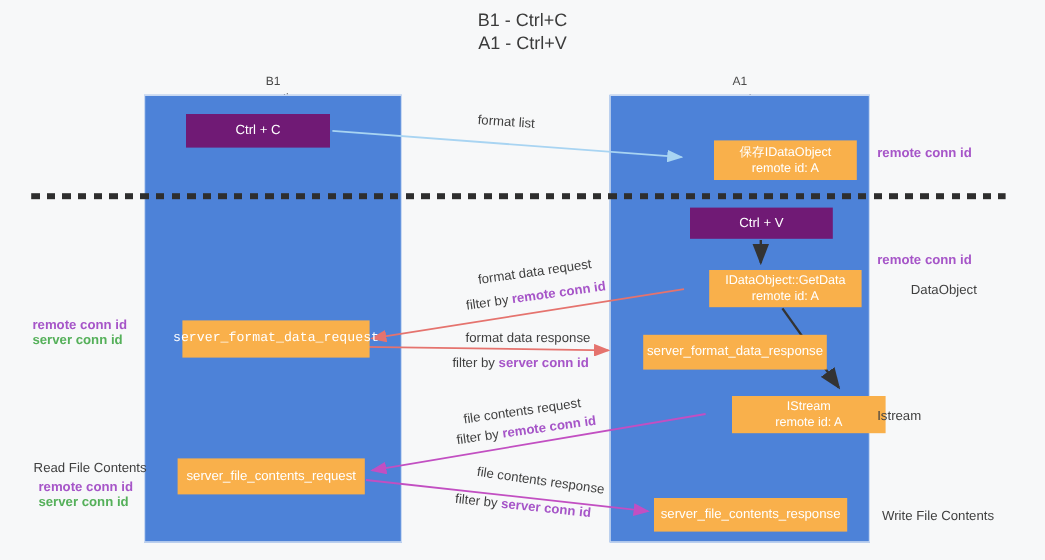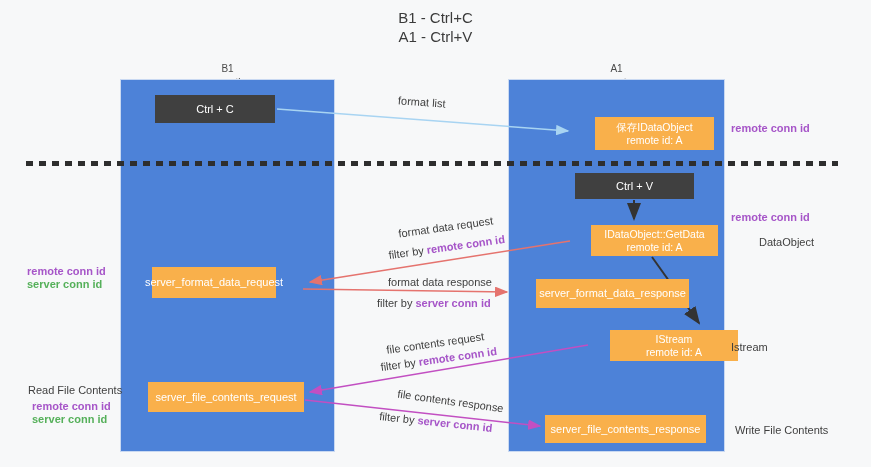--- a/index.html
+++ b/index.html
@@ -15,21 +15,21 @@
           border:1px solid #c9d9f2;box-sizing:border-box;}
 
   .dashed-line{position:absolute;left:26px;top:161px;width:812px;height:5px;
                background:repeating-linear-gradient(to right,#2e2e2e 0 7px,transparent 7px 13px);}
 
   .arrows{position:absolute;left:0;top:0;width:871px;height:467px;pointer-events:none;}
 
   .node{position:absolute;display:flex;flex-direction:column;justify-content:center;
         align-items:center;color:#fff;text-align:center;box-sizing:border-box;
         font-size:11px;line-height:13px;}
-  .node.green{background:#404040;}
+  .node.green{background:#701a75;}
   .node.orange{background:#f9b04b;}
   .node.small{font-size:10.5px;margin-left:20px;}
 
   .flabel{position:absolute;font-size:11px;color:#3f3f3f;white-space:nowrap;}
   .flabel .hl-purple{color:#a655c8;font-weight:bold;}
   .flabel .fb{margin-right:3px;}
 
   .side-bold-purple{position:absolute;font-size:11px;font-weight:bold;color:#a655c8;white-space:nowrap;}
   .side-plain{position:absolute;font-size:11px;color:#3f3f3f;white-space:nowrap;}
   .conn-pair{position:absolute;line-height:13px;}
@@ -101,21 +101,21 @@
 
   <div class="node green" style="left:575px;top:173px;width:119px;height:26px;text-align:center;">
     <span>Ctrl + V</span>
   </div>
 
   <div class="node orange small" style="left:571px;top:225px;width:127px;height:31px;">
     <span>IDataObject::GetData</span>
     <span>remote id: A</span>
   </div>
 
-  <div class="node orange" style="left:152px;top:267px;width:124px;height:31px;">
+  <div class="node orange" style="left:152px;top:267px;width:156px;height:31px;font-family:Liberation Mono, monospace;">
     <span>server_format_data_request</span>
   </div>
 
   <div class="node orange" style="left:536px;top:279px;width:153px;height:29px;">
     <span>server_format_data_response</span>
   </div>
 
   <div class="node orange small" style="left:590px;top:330px;width:128px;height:31px;">
     <span>IStream</span>
     <span>remote id: A</span>

